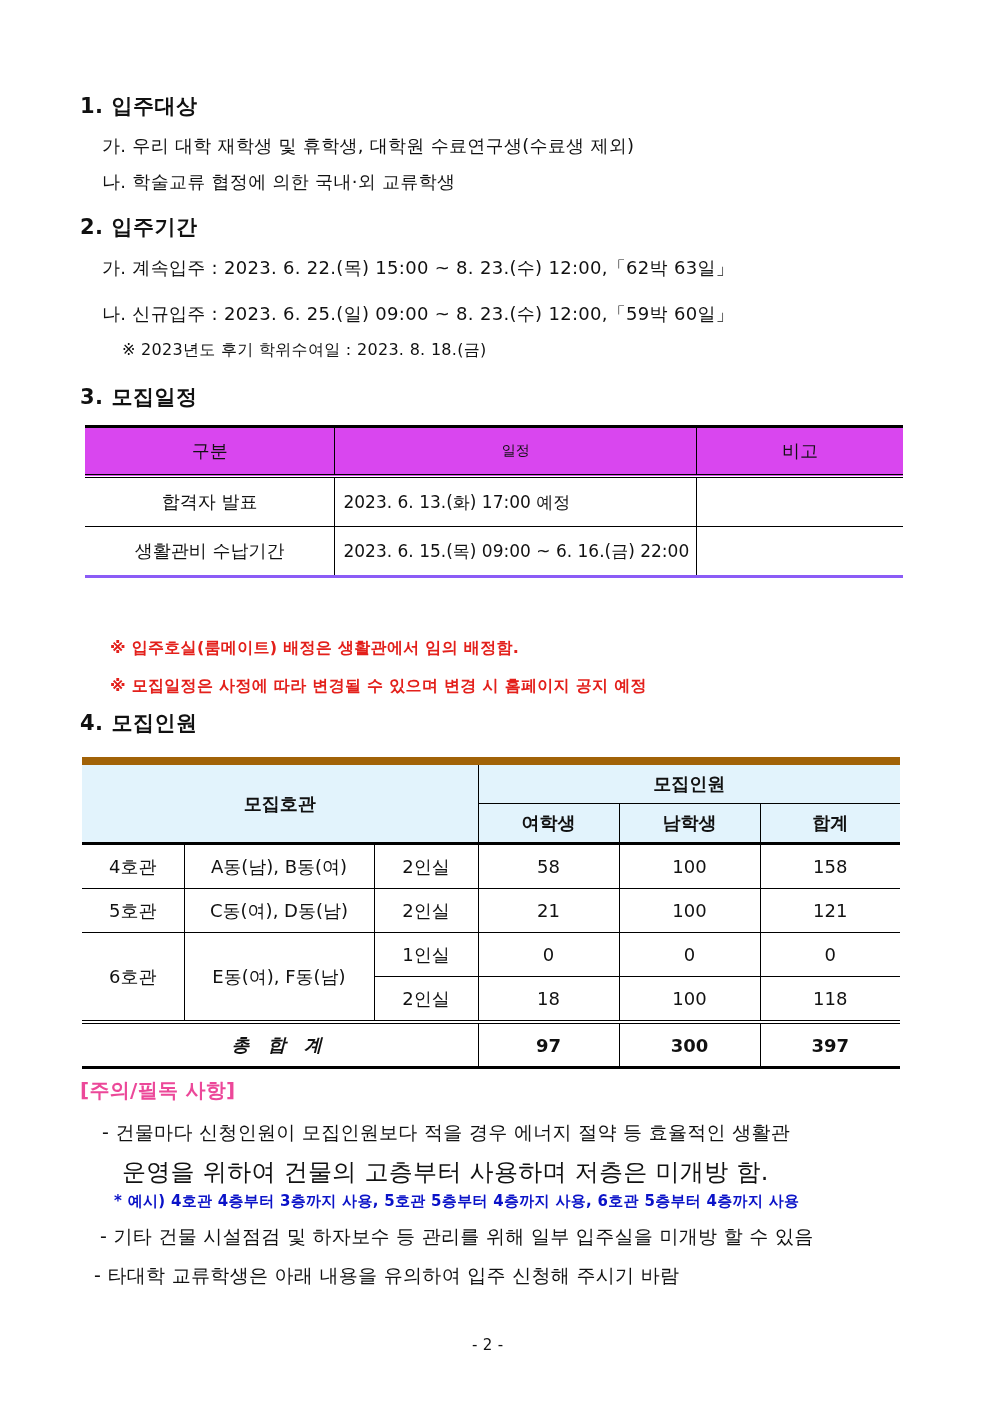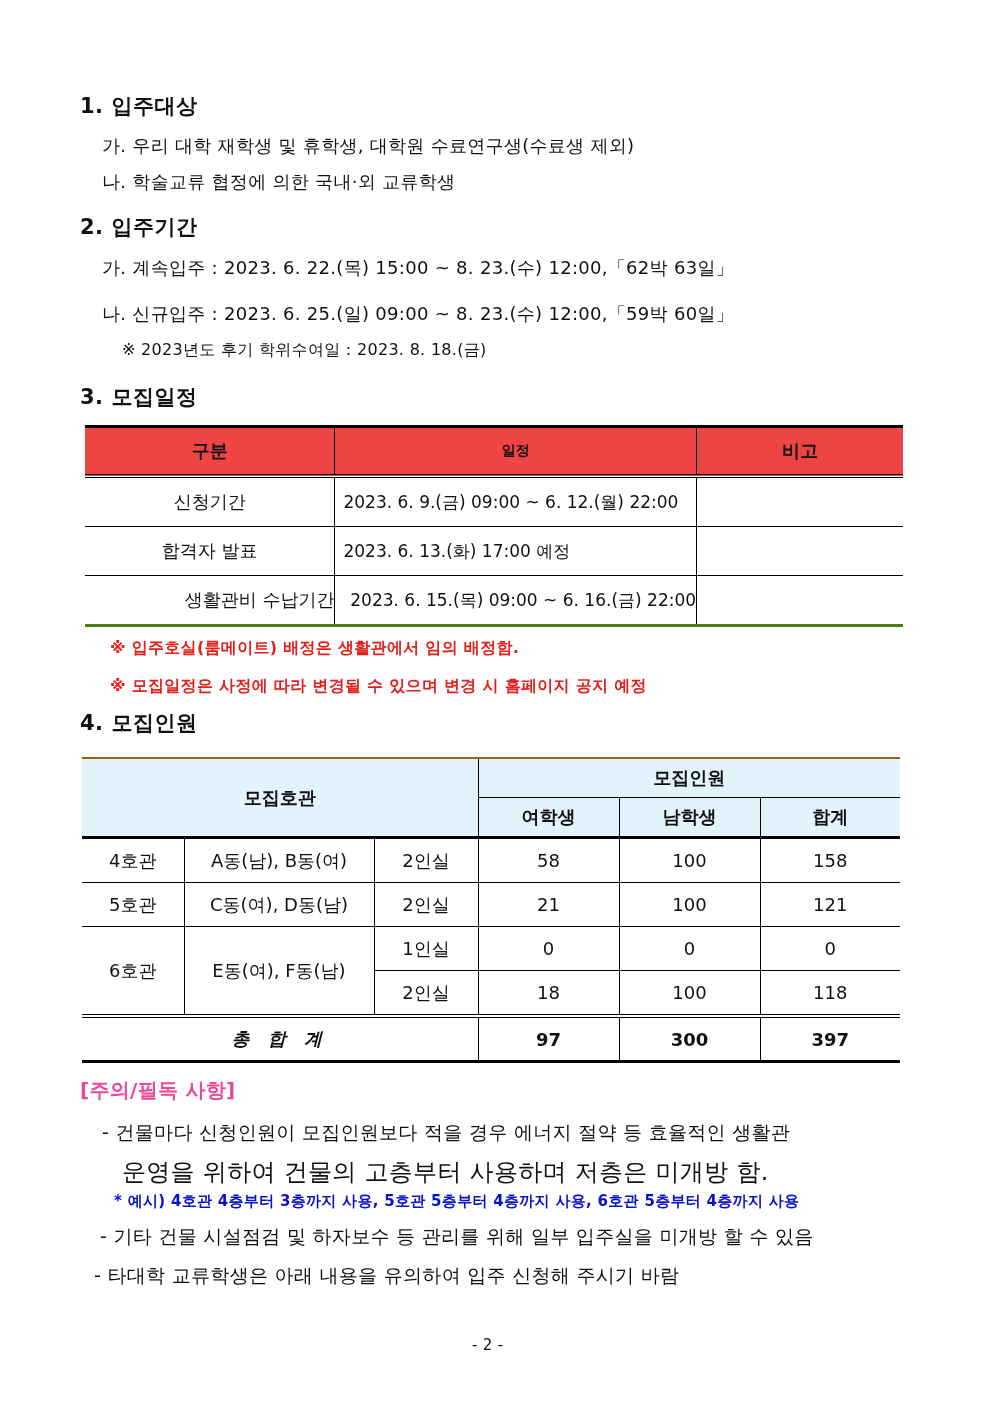--- a/index.html
+++ b/index.html
@@ -18,33 +18,33 @@
   .note { font-size: 16px; }
   .red { color: #e3201b; }
   .blue { color: #0a12c8; font-weight: bold; font-size: 15px; }
   .redhead { color: #ec4899; font-weight: bold; font-size: 20px; }
 
   table { border-collapse: collapse; position: absolute; font-size: 18px; }
   td, th { text-align: center; font-weight: normal; padding: 0; }
 
   
   #sched { left: 85px; top: 425px; width: 818px; }
-  #sched th { background: #ef4444; font-weight: bold; height: 46px; border-top: 3px solid #000; }
+  #sched th { background: #d946ef; font-weight: normal; height: 46px; border-top: 3px solid #000; }
   #sched thead tr { border-bottom: 4px double #000; }
   #sched td { height: 48px; border-top: 1px solid #000; }
-  #sched tr:last-child td { border-bottom: 3px solid #4d7c0f; text-align: right; }
+  #sched tr:last-child td { border-bottom: 3px solid #8b5cf6; }
   #sched .c1 { width: 252px; }
   #sched .c2 { width: 356px; text-align: left; padding-left: 8px; font-size: 17px; }
   #sched .c3 { width: 208px; }
   #sched .vl { border-left: 1px solid #000; }
 
   
   #recruit { left: 82px; top: 757px; width: 818px; }
   #recruit th { background: #e2f3fc; font-weight: bold; }
-  #recruit .top { border-top: 2px solid #a16207; margin-top: 20px; }
+  #recruit .top { border-top: 8px solid #a16207; margin-top: 20px; }
   #recruit .vl { border-left: 1px solid #000; }
   #recruit .bt { border-top: 1px solid #000; }
   #recruit tr.hdr2 th { height: 38px; margin-top: 16px; }
   #recruit tr.hdr1 th { height: 38px; }
   #recruit tr.hdrend { border-bottom: 3px solid #000; }
   #recruit td { height: 43px; }
   #recruit tr.totrow td { border-top: 4px double #000; border-bottom: 3px solid #000; font-weight: bold; height: 42px; }
 </style>
 </head>
 <body>
@@ -61,25 +61,20 @@
 <div class="h1" style="top:383px;">3. 모집일정</div>
 <table id="sched">
   <thead>
     <tr>
       <th class="c1">구분</th>
       <th class="c2 vl" style="text-align:center;padding:0;font-size:14px;">일정</th>
       <th class="c3 vl">비고</th>
     </tr>
   </thead>
   <tbody>
-    <tr>
-      <td class="c1">신청기간</td>
-      <td class="c2 vl">2023. 6. 9.(금) 09:00 ~ 6. 12.(월) 22:00</td>
-      <td class="c3 vl"></td>
-    </tr>
     <tr>
       <td class="c1">합격자 발표</td>
       <td class="c2 vl">2023. 6. 13.(화) 17:00 예정</td>
       <td class="c3 vl"></td>
     </tr>
     <tr>
       <td class="c1">생활관비 수납기간</td>
       <td class="c2 vl">2023. 6. 15.(목) 09:00 ~ 6. 16.(금) 22:00</td>
       <td class="c3 vl"></td>
     </tr>

